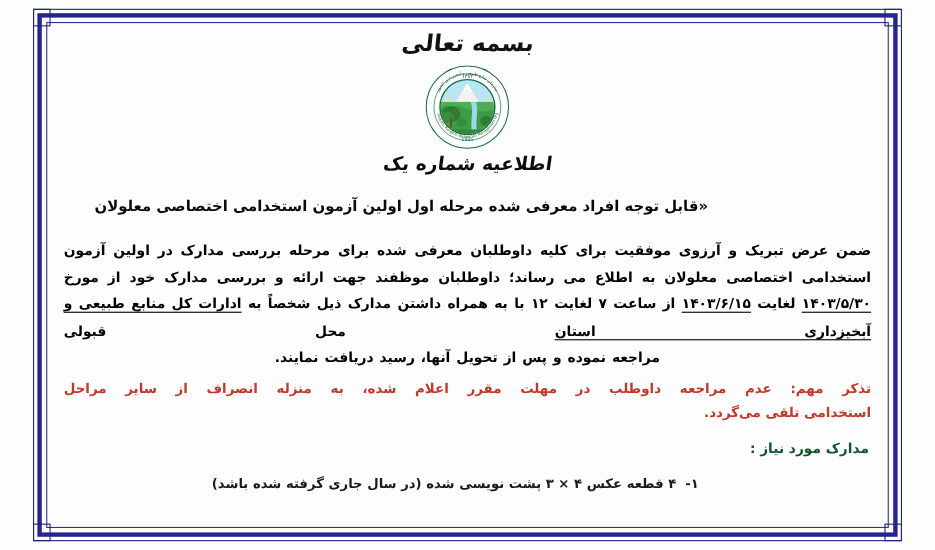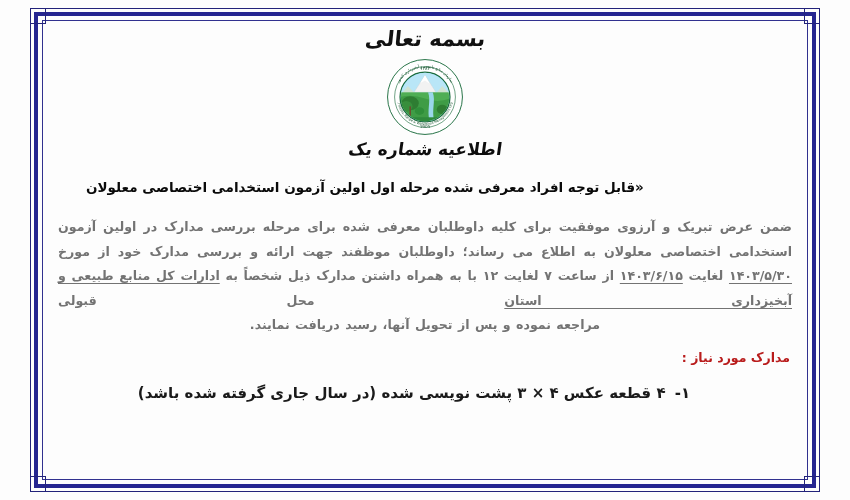--- a/index.html
+++ b/index.html
@@ -100,21 +100,21 @@
   }
   .title .l2{display:block;}
 
   
   .body-par{
     margin:14px 6px 0 6px;
     text-align:justify;
     text-align-last:justify;
     font-size:12.6px;
     font-weight:700;
-    color:#737373;
+    color:#000000;
     line-height:1.95;
     word-spacing:1px;
   }
   .body-par .u{
     text-decoration:underline;
     text-underline-offset:3px;
   }
   .last-line{
     text-align:center;
     text-align-last:center;
@@ -135,31 +135,31 @@
     display:block;
     text-align:right;
     text-align-last:right;
   }
 
   
   .docs-head{
     margin:12px 8px 2px 8px;
     font-size:12.5px;
     font-weight:700;
-    color:#b91c1c;
+    color:#14532d;
     text-align:right;
   }
   .docs-list{
     margin:0 22px 0 0;
     padding:0;
     list-style:none;
     text-align:center;
   }
   .docs-list li{
-    font-size:15px;
+    font-size:12px;
     font-weight:700;
     color:#1a1a1a;
     line-height:1.62;
     text-align:center;
     margin-top:16px;
   }
   .num{margin-left:4px;}
 </style>
 </head>
 <body>
@@ -227,20 +227,24 @@
     </div>
 
     <div class="body-par">
       <span>ضمن عرض تبریک و آرزوی موفقیت برای کلیه داوطلبان معرفی شده برای مرحله بررسی</span>
       <span>مدارک در اولین آزمون استخدامی اختصاصی معلولان به اطلاع می رساند؛ داوطلبان موظفند جهت</span>
       <span>ارائه و بررسی مدارک خود از مورخ </span><span class="u">۱۴۰۳/۵/۳۰</span><span> لغایت </span><span class="u">۱۴۰۳/۶/۱۵</span><span> از ساعت ۷ لغایت ۱۲ با به</span>
       <span>همراه داشتن مدارک ذیل شخصاً به </span><span class="u">ادارات کل منابع طبیعی و آبخیزداری استان</span><span> محل قبولی</span>
       <span class="last-line">مراجعه نموده و پس از تحویل آنها، رسید دریافت نمایند.</span>
     </div>
 
+    <div class="notice">
+      <span>تذکر مهم:</span><span> عدم مراجعه داوطلب در مهلت مقرر اعلام شده، به منزله انصراف از سایر مراحل</span>
+      <span class="tail">استخدامی تلقی می‌گردد.</span>
+    </div>
 
     <div class="docs-head">مدارک مورد نیاز :</div>
 
     <ul class="docs-list">
       <li>
         <span class="num">۱-</span>
         <span>۴ قطعه عکس ۴ × ۳ پشت نویسی شده (در سال جاری گرفته شده باشد)</span>
       </li>
 
     </ul>

